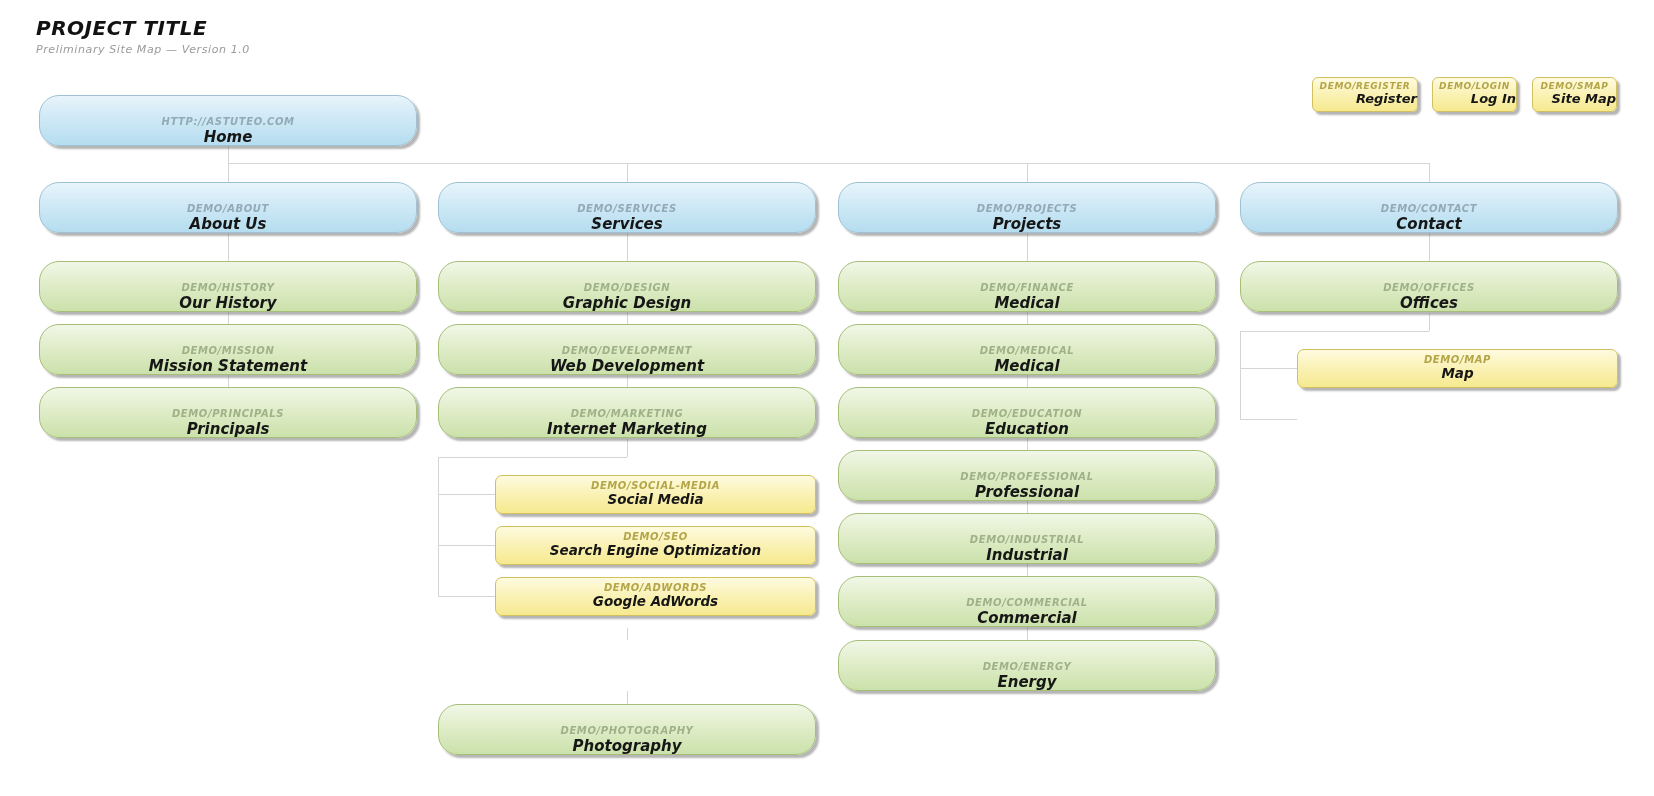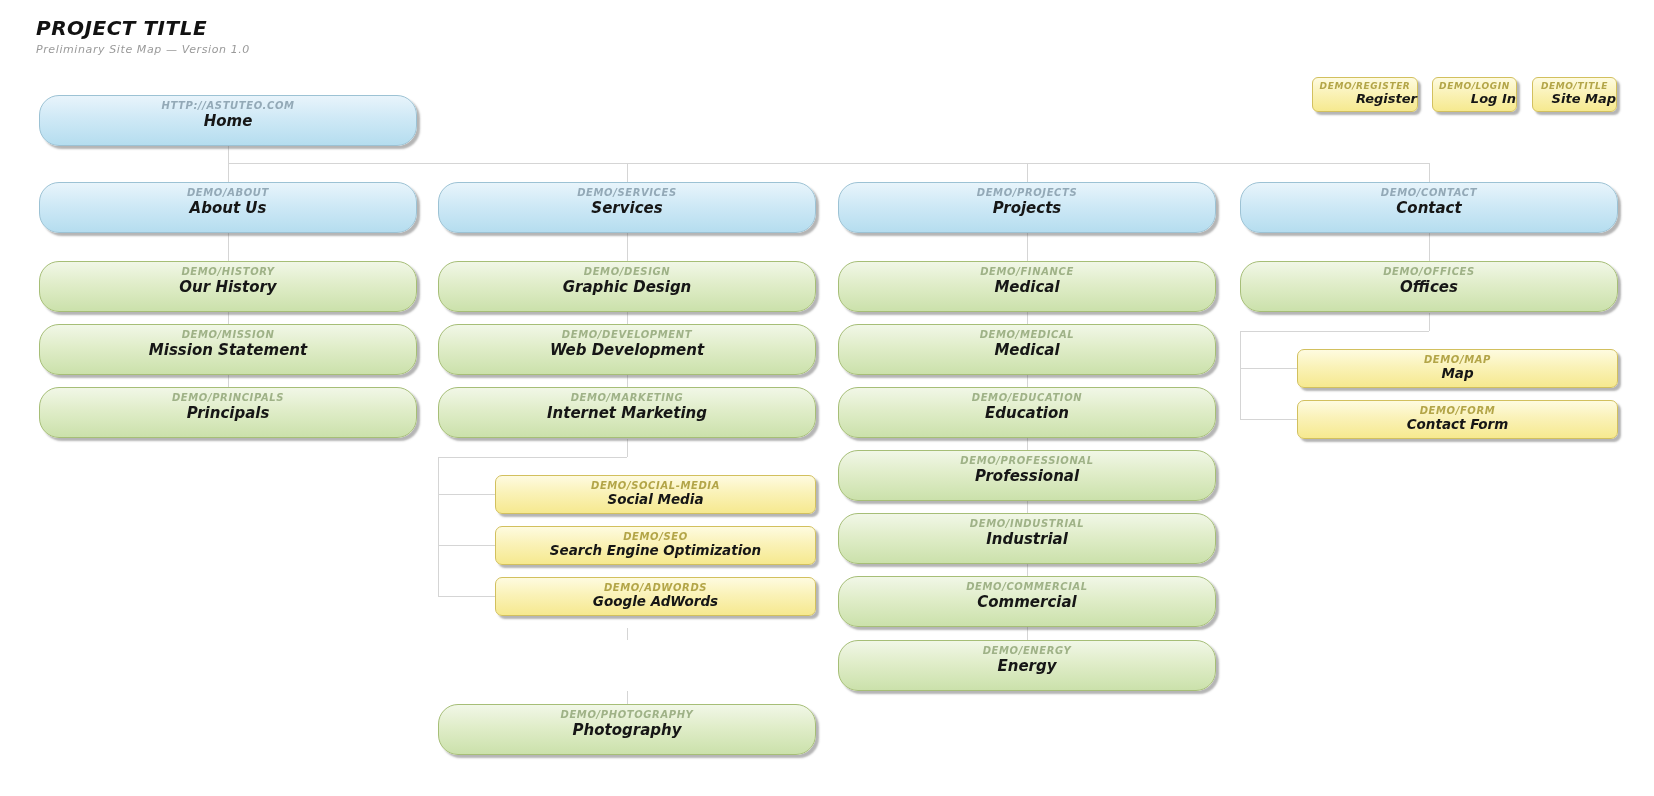--- a/index.html
+++ b/index.html
@@ -19,21 +19,21 @@
   .node {
     position:absolute; box-sizing:border-box; text-align:center;
     border-radius:8px; box-shadow:3px 3px 2px rgba(90,90,90,0.45);
   }
   .node .path {
     display:block; font-weight:bold; letter-spacing:0.6px;
   }
   .node .title {
     display:block; font-weight:bold; color:#161616;
   }
-  .big  { width:378px; height:51px; padding-top:4px;border-radius:20px; }
+  .big  { width:378px; height:51px; padding-top:20px;border-radius:20px; }
   .big .path  { font-size:10px; }
   .big .title { font-size:15px; margin-top:1px; }
   .sub  { width:321px; height:39px; padding-top:4px; border-radius:7px; }
   .sub .path  { font-size:10px; }
   .sub .title { font-size:13.5px; }
   .util { height:35px; padding-top:3px; border-radius:6px; }
   .util .path  { font-size:9px; }
   .util .title { font-size:13px;text-align:right; }
   .blue {
     background:linear-gradient(to bottom,#e8f4fb 0%,#cfe9f6 45%,#b5ddef 100%);
@@ -100,21 +100,21 @@
 
   <div class="node yellow util" style="left:1312px;top:77px;width:106px">
     <span class="path">DEMO/REGISTER</span>
     <span class="title">Register</span>
   </div>
   <div class="node yellow util" style="left:1432px;top:77px;width:85px">
     <span class="path">DEMO/LOGIN</span>
     <span class="title">Log In</span>
   </div>
   <div class="node yellow util" style="left:1532px;top:77px;width:85px">
-    <span class="path">DEMO/TITLE</span>
+    <span class="path">DEMO/SMAP</span>
     <span class="title">Site Map</span>
   </div>
 
   <div class="node blue big" style="left:39px;top:95px">
     <span class="path">HTTP://ASTUTEO.COM</span>
     <span class="title">Home</span>
   </div>
 
   <div class="node blue big" style="left:39px;top:182px">
     <span class="path">DEMO/ABOUT</span>
@@ -205,18 +205,14 @@
   </div>
 
   <div class="node green big" style="left:1240px;top:261px">
     <span class="path">DEMO/OFFICES</span>
     <span class="title">Offices</span>
   </div>
   <div class="node yellow sub" style="left:1297px;top:349px">
     <span class="path">DEMO/MAP</span>
     <span class="title">Map</span>
   </div>
-  <div class="node yellow sub" style="left:1297px;top:400px">
-    <span class="path">DEMO/FORM</span>
-    <span class="title">Contact Form</span>
-  </div>
 
 </div>
 
 </body></html>

